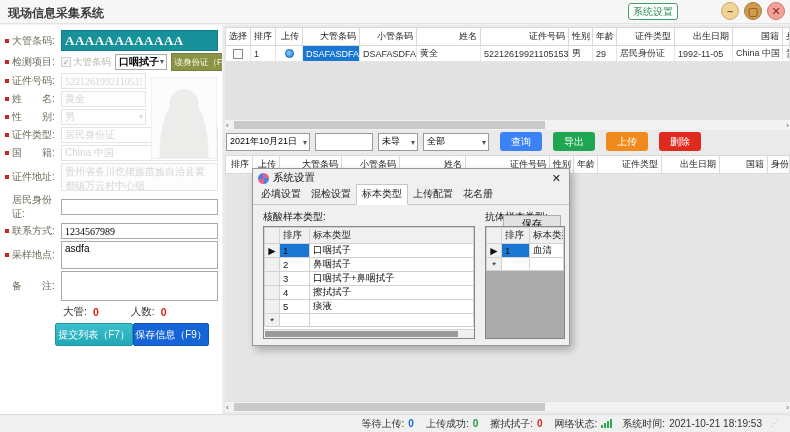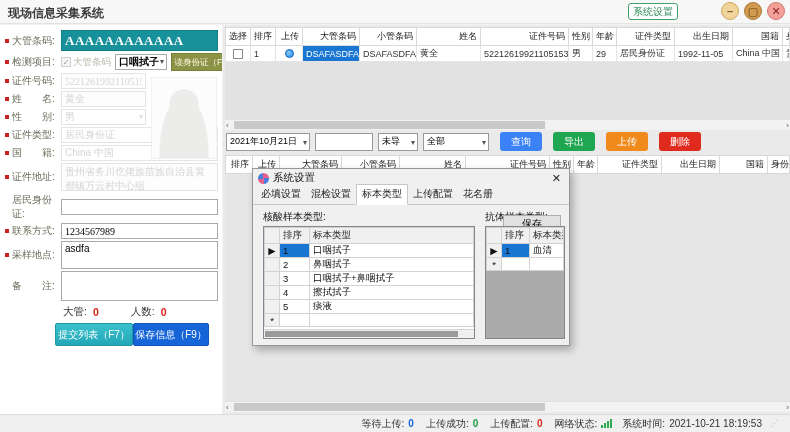--- a/index.html
+++ b/index.html
@@ -425,21 +425,21 @@
       </table>
     <div class="grayfill"></div>
   </div>
 </div>
 
 <div class="statusbar">
   <span>等待上传:</span>
   <span class="num-blue">0</span>
   <span>上传成功:</span>
   <span class="num-green">0</span>
-  <span>上传配置:</span>
+  <span>擦拭拭子:</span>
   <span class="num-red">0</span>
   <span>网络状态:</span>
   <span class="net-icon">
       <i style="height:3px"></i>
       <i style="height:5px"></i>
       <i style="height:7px"></i>
       <i style="height:9px"></i>
     </span>
   <span>系统时间:</span>
   <span>2021-10-21 18:19:53</span>

